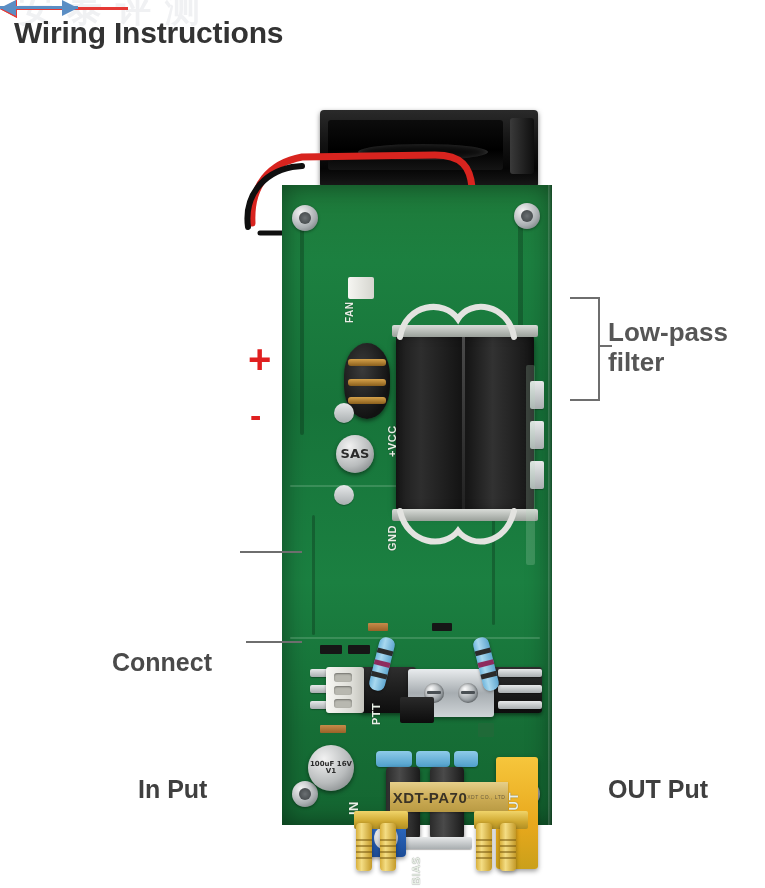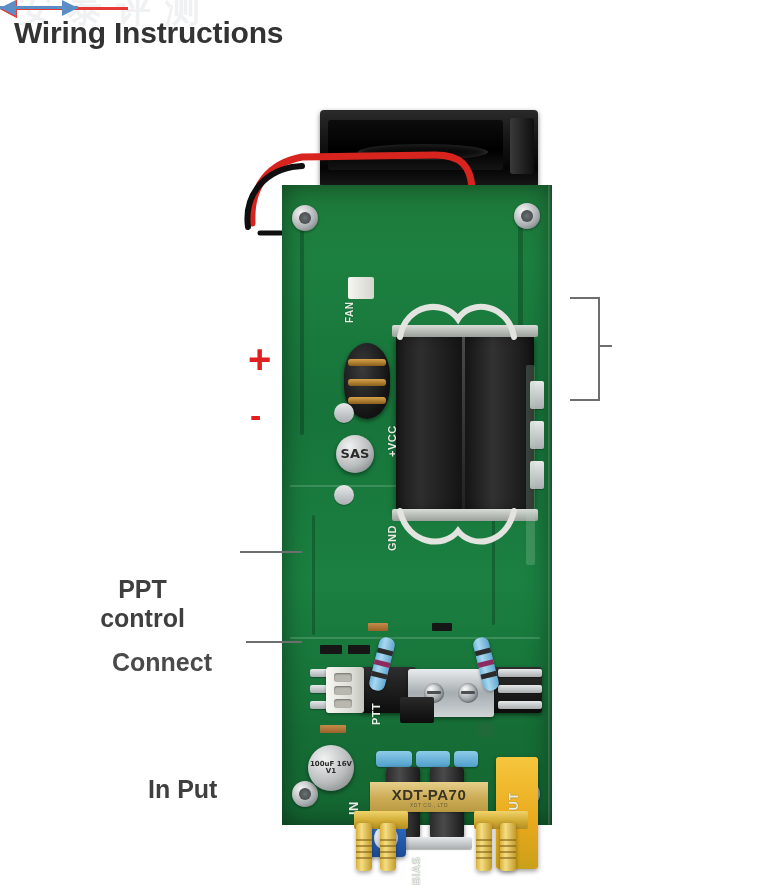--- a/index.html
+++ b/index.html
@@ -82,21 +82,20 @@
   }
   #label-lowpass {
     left: 608px; top: 318px;
     font-size: 26px;
     color: #565656;
   }
   #label-input {
     left: 138px; top: 775px;
     font-size: 25px;
     color: #3f3f3f;
-    margin-left: 10px;
   }
   #label-output {
     left: 608px; top: 775px;
     font-size: 25px;
     color: #3f3f3f;
   }
 
   
   .sign {
     position: absolute;
@@ -469,25 +468,25 @@
     position: absolute;
     background: linear-gradient(180deg,#e7e9ea,#a9aeb0);
     border-radius: 2px;
     box-shadow: 0 1px 1px rgba(0,0,0,0.3);
   }
   .pad.round { border-radius: 50%; }
 
   
   .gold-label {
     position: absolute;
-    left: 88px; top: 597px;
+    left: 108px; top: 597px;
     width: 118px; height: 30px;
     background: linear-gradient(180deg,#e6cf8a,#cbab54 55%,#b99a43);
     display: flex;
-    flex-direction: column;
+    flex-direction: row;
     align-items: center;
     justify-content: center;
     box-shadow: 0 1px 2px rgba(0,0,0,0.3);
   }
   .gold-label .model {
     font-size: 15px;
     font-weight: bold;
     color: #3a3326;
     letter-spacing: 0.5px;
     line-height: 1;
@@ -706,37 +705,38 @@
 
   <div class="sign" id="sign-plus">+</div>
   <div class="sign" id="sign-minus">-</div>
   <div class="red" id="arrow-power">
     <div class="arrow-head"></div>
     <div class="arrow-line"></div>
   </div>
 
   <div class="leader" id="leader-station"></div>
 
-  <div class="label" id="label-ppt-control">PPT
-control</div>
   <div class="red" id="arrow-ptt">
     <div class="arrow-head"></div>
     <div class="arrow-line"></div>
   </div>
 
   <div class="label" id="label-ground">Connect</div>
   <div class="leader" id="leader-ground"></div>
 
   <div id="bracket-lowpass"></div>
   <div id="bracket-stem"></div>
+  <div class="label" id="label-lowpass">Low-pass
+filter</div>
 
   <div class="label" id="label-input">In Put</div>
   <div class="blue" id="arrow-in">
     <div class="arrow-head-l"></div>
     <div class="arrow-line"></div>
   </div>
 
+  <div class="label" id="label-output">OUT Put</div>
   <div class="blue" id="arrow-out">
     <div class="arrow-line"></div>
     <div class="arrow-head-r"></div>
   </div>
 
 </div>
 
 </body></html>

